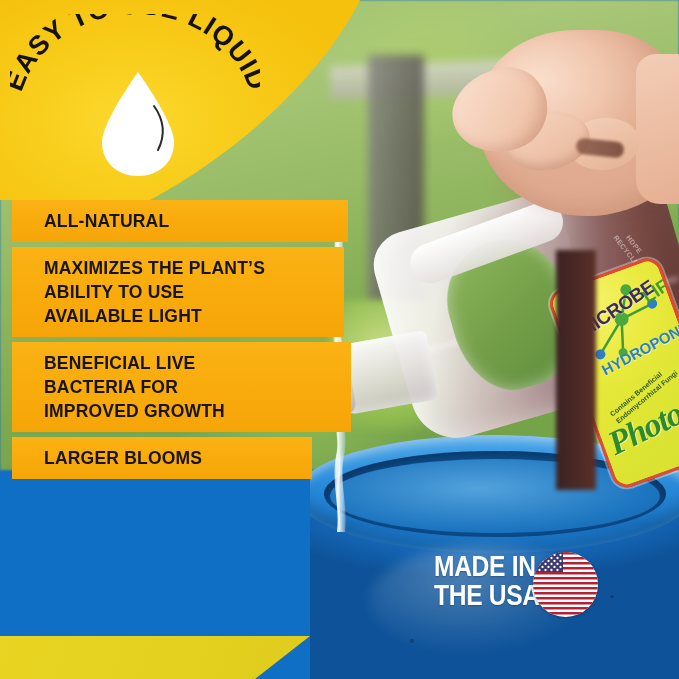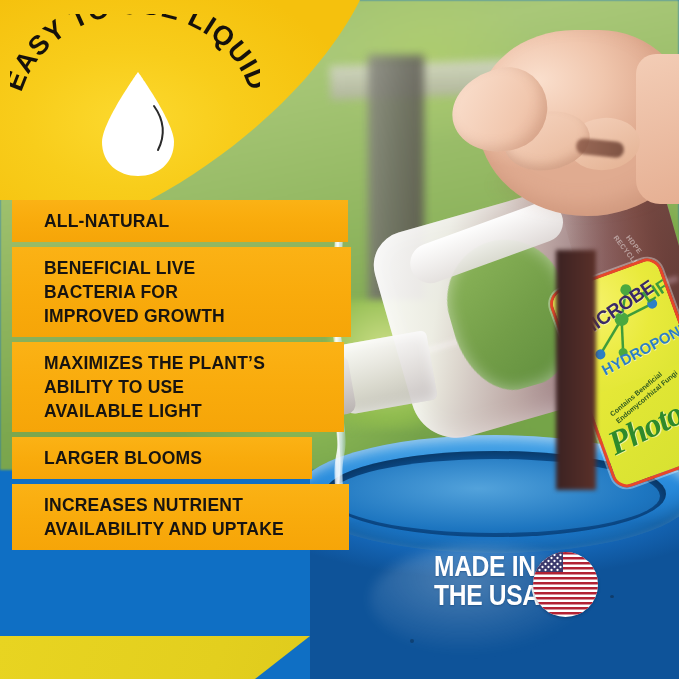--- a/index.html
+++ b/index.html
@@ -403,36 +403,32 @@
       <path d="M58,38 C68,52 70,66 62,82" stroke="#2a2a2a" stroke-width="2" fill="none" stroke-linecap="round"></path>
     </svg>
   </div>
 
   <div class="yellow-bottom"></div>
 
   <div class="bars">
     <div class="bar w1">
       <div class="bar-text">ALL-NATURAL</div>
     </div>
+    <div class="bar w3">
+      <div class="bar-text">MAXIMIZES THE PLANT’S
+ABILITY TO USE
+AVAILABLE LIGHT</div>
+    </div>
     <div class="bar w2">
       <div class="bar-text">BENEFICIAL LIVE
 BACTERIA FOR
 IMPROVED GROWTH</div>
     </div>
-    <div class="bar w3">
-      <div class="bar-text">MAXIMIZES THE PLANT’S
-ABILITY TO USE
-AVAILABLE LIGHT</div>
-    </div>
     <div class="bar w4">
       <div class="bar-text">LARGER BLOOMS</div>
-    </div>
-    <div class="bar w6">
-      <div class="bar-text">INCREASES NUTRIENT
-AVAILABILITY AND UPTAKE</div>
     </div>
   </div>
 
   <div class="usa-badge">
     <div class="usa-text">MADE IN
 THE USA</div>
     <div class="flag-circle">
       <svg width="65" height="65" viewBox="0 0 65 65">
         <rect width="65" height="65" fill="#ffffff"></rect>
         <g fill="#b22234">

